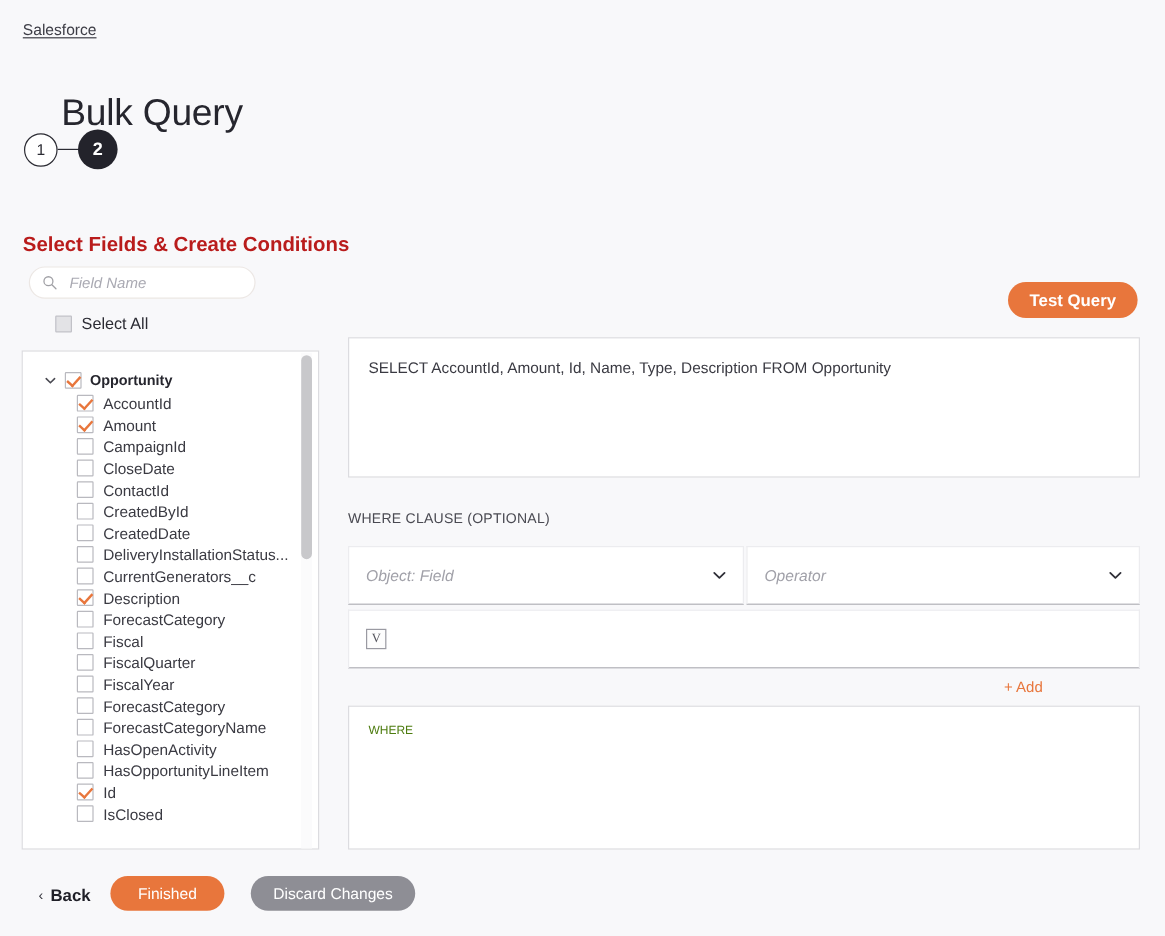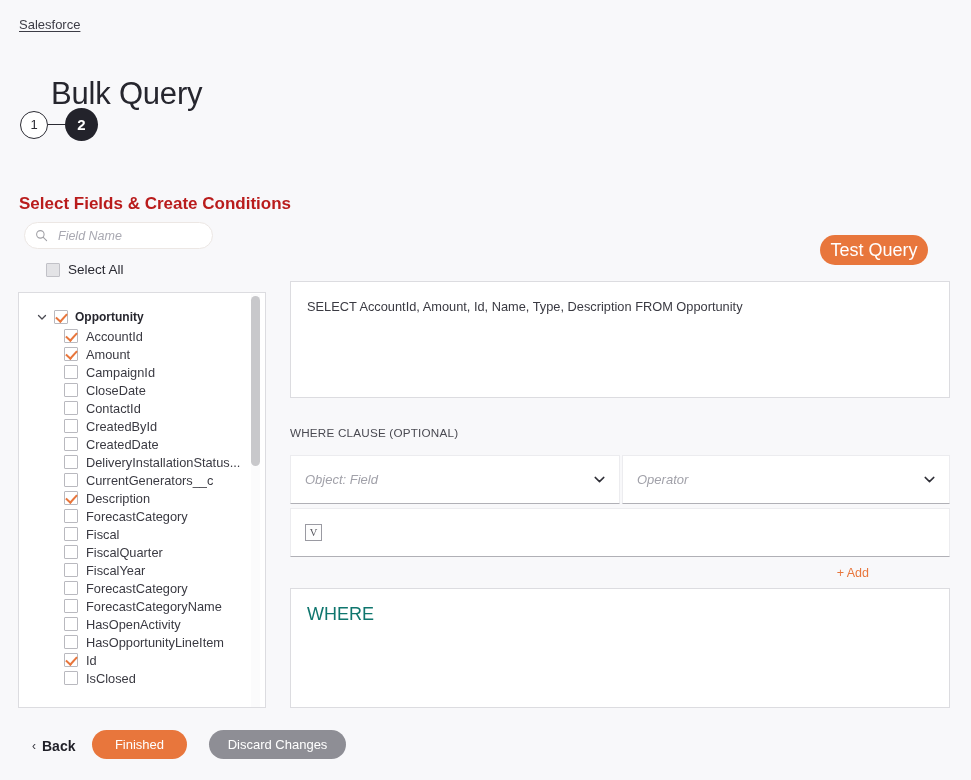--- a/index.html
+++ b/index.html
@@ -146,27 +146,27 @@
   .sb-thumb {
     position: absolute; right: 5px; top: 3px;
     width: 9px; height: 170px;
     background: #c8c8cb;
     border-radius: 5px;
     cursor: pointer;
   }
 
   
   .test-query {
-    position: absolute; left: 820px; top: 235px;
+    position: absolute; left: 840px; top: 235px;
     width: 108px; height: 30px;
     background: #e8763c;
     color: #ffffff;
     border: 0; border-radius: 15px;
     font-family: "Liberation Sans", sans-serif;
-    font-size: 18px; font-weight: 400;
+    font-size: 14px; font-weight: 700;
     cursor: pointer;
   }
 
   
   .query-box {
     position: absolute; left: 290px; top: 281px;
     width: 660px; height: 117px;
     background: #ffffff;
     border: 1px solid #dcdce0;
     padding: 16px 16px;
@@ -212,21 +212,21 @@
   }
 
   
   .where-box {
     position: absolute; left: 290px; top: 588px;
     width: 660px; height: 120px;
     background: #ffffff;
     border: 1px solid #dcdce0;
     padding: 15px 16px;
   }
-  .where-text { font-size: 18px; color: #0f766e; }
+  .where-text { font-size: 10px; color: #4d7c0f; }
 
   
   .footer { position: absolute; left: 0; top: 730px; width: 971px; height: 50px; }
   .back-btn {
     position: absolute; left: 26px; top: 7px;
     display: flex; align-items: center; gap: 6px;
     font-size: 14px; font-weight: 700; color: #1f1f27;
     cursor: pointer; background: none; border: 0;
     font-family: "Liberation Sans", sans-serif;
   }

